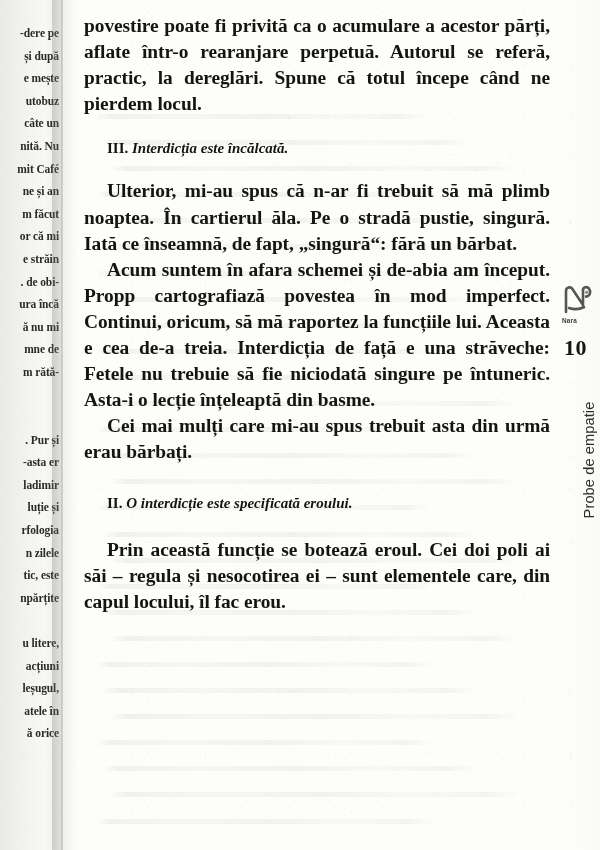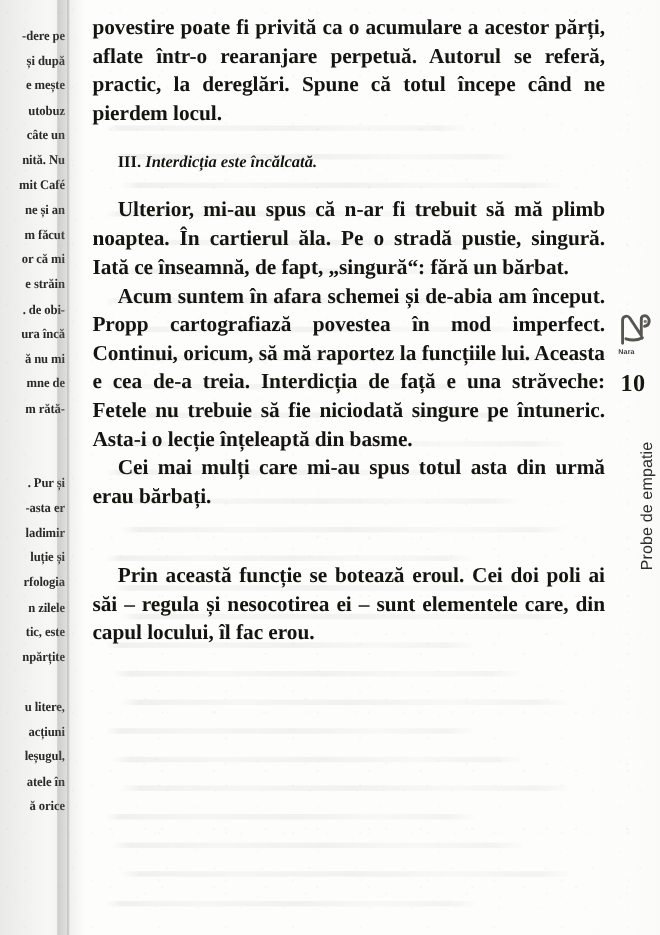--- a/index.html
+++ b/index.html
@@ -323,24 +323,28 @@
     <p class="heading">
       <span class="numeral">III.</span>
       <span class="title">Interdicția este încălcată.</span>
     </p>
     <div class="sp-after-heading"></div>
 
     <p class="para indent">Ulterior, mi-au spus că n-ar fi trebuit să mă plimb noaptea. În cartierul ăla. Pe o stradă pustie, singură. Iată ce înseamnă, de fapt, „singură“: fără un bărbat.</p>
 
     <p class="para indent">Acum suntem în afara schemei și de-abia am început. Propp cartografiază povestea în mod imperfect. Continui, oricum, să mă raportez la funcțiile lui. Aceasta e cea de-a treia. Interdicția de față e una străveche: Fetele nu trebuie să fie niciodată singure pe întuneric. Asta-i o lecție înțeleaptă din basme.</p>
 
-    <p class="para indent">Cei mai mulți care mi-au spus totul asta din urmă erau bărbați.</p>
+    <p class="para indent">Cei mai mulți care mi-au spus trebuit asta din urmă erau bărbați.</p>
 
 
     <div class="sp-before-heading-2"></div>
+    <p class="heading">
+      <span class="numeral">II.</span>
+      <span class="title">O interdicție este specificată eroului.</span>
+    </p>
     <div class="sp-after-heading-2"></div>
 
 
     <p class="para indent">Prin această funcție se botează eroul. Cei doi poli ai săi – regula și nesocotirea ei – sunt elementele care, din capul locului, îl fac erou.</p>
   </div>
 
   <div id="margin-right">
 
     <div id="publisher-logo">
       <svg width="44" height="32" viewBox="0 0 44 32" aria-hidden="true">

